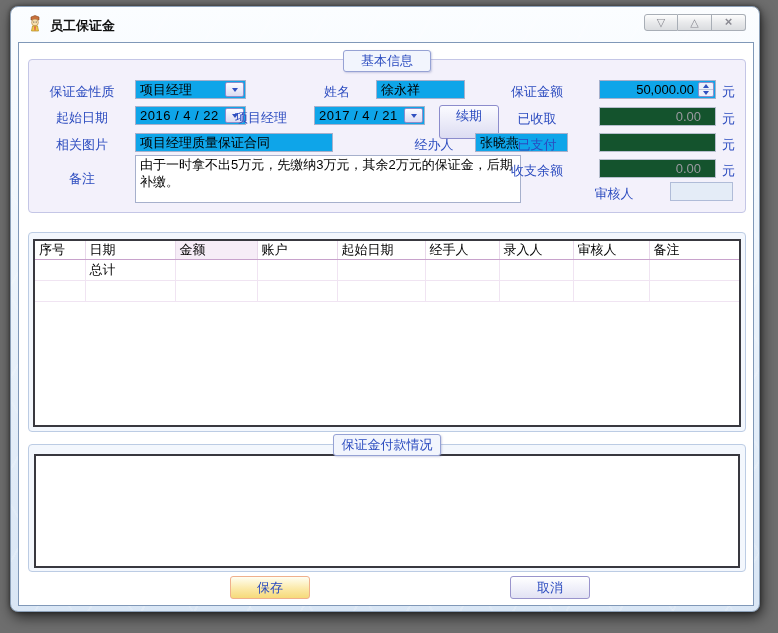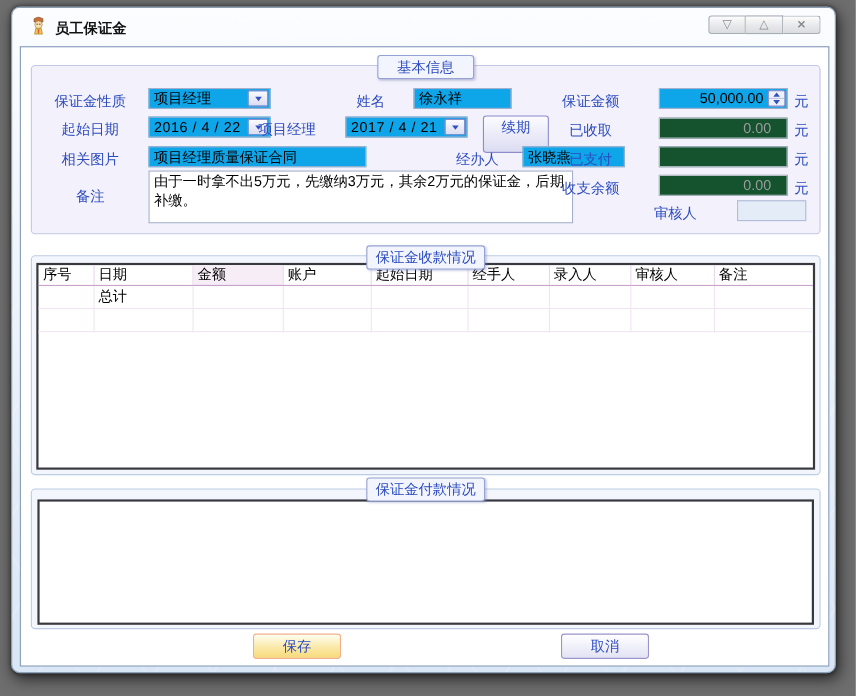--- a/index.html
+++ b/index.html
@@ -185,21 +185,20 @@
     <div class="lbl" style="left:16px;top:127px;width:94px;">备注</div>
     <div class="remark-box">由于一时拿不出5万元，先缴纳3万元，其余2万元的保证金，后期补缴。</div>
     <div class="lbl" style="left:465px;top:119px;width:106px;">收支余额</div>
     <div class="field num disabled" style="left:580px;top:116px;width:117px;padding-right:14px;">0.00</div>
     <div class="unit" style="left:703px;top:119px;">元</div>
 
     <div class="lbl" style="left:545px;top:142px;width:100px;">审核人</div>
     <div class="field reviewer" style="left:651px;top:139px;width:63px;"></div>
 
     <div class="groupbox" id="group-receipt"></div>
-    <div class="section-tab" id="tab-receipt">保证金收款情况</div>
     <div class="dark-panel" id="receipt-table-box">
       <table>
         <colgroup>
           <col style="width:50px">
             <col style="width:90px">
             <col style="width:82px">
             <col style="width:80px">
           <col style="width:88px">
             <col style="width:74px">
             <col style="width:74px">

